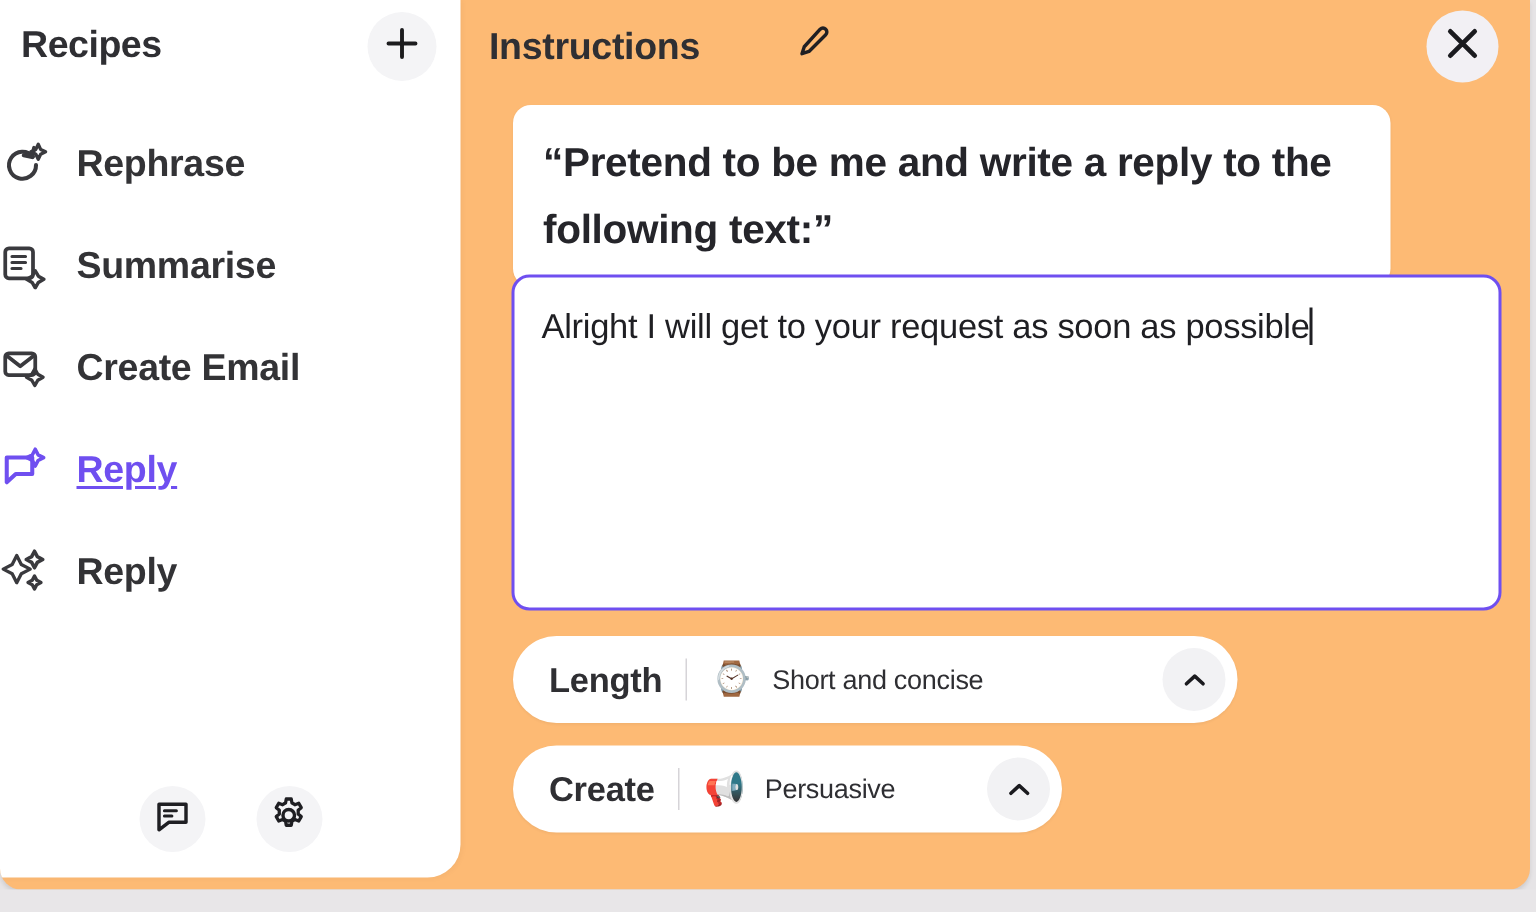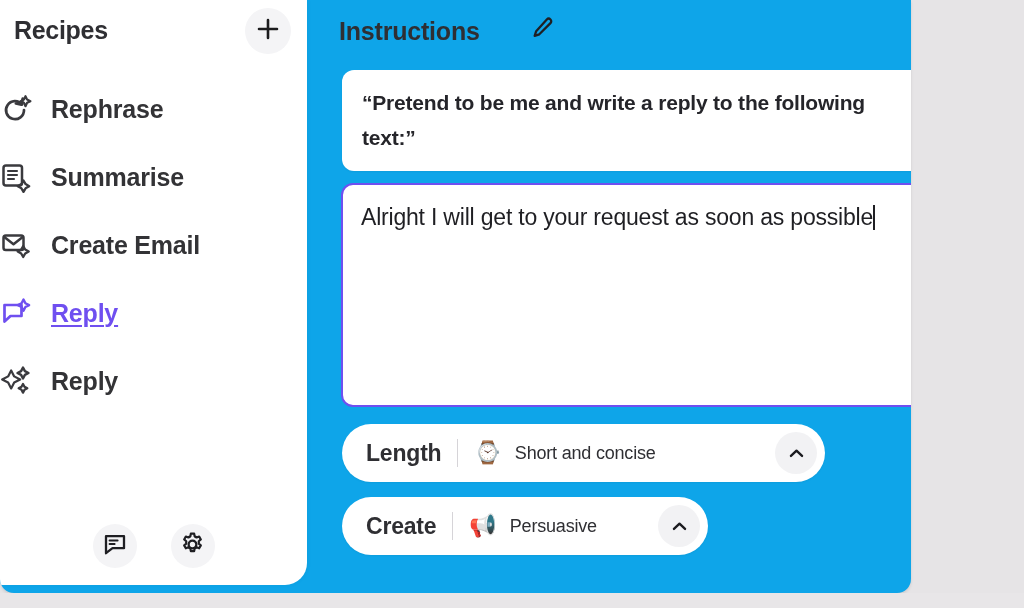--- a/index.html
+++ b/index.html
@@ -13,23 +13,23 @@
     background: #e6e4e6;
     font-family: "Liberation Sans", sans-serif;
     -webkit-font-smoothing: antialiased;
   }
 
   
   #window {
     position: absolute;
     left: 0;
     top: 0;
-    width: 911px;
+    width: 1020px;
     height: 593px;
-    background: #0ea5e9;
+    background: #fdba74;
     border-radius: 0 0 14px 14px;
     overflow: hidden;
     box-shadow: 0 2px 3px rgba(0,0,0,0.10);
   }
   #belowstrip {
     position: absolute;
     left: 0;
     top: 593px;
     width: 1024px;
     height: 15px;
@@ -134,21 +134,21 @@
   
   #panel {
     position: absolute;
     left: 307px;
     top: 0;
     width: 717px;
     height: 593px;
   }
   .panel-title {
     position: absolute;
-    left: 32px;
+    left: 19px;
     top: 17px;
     font-size: 25px;
     font-weight: bold;
     color: #2f2f33;
     letter-spacing: -0.2px;
   }
   .edit-btn {
     position: absolute;
     left: 215px;
     top: 10px;
@@ -180,21 +180,21 @@
     top: 70px;
     width: 585px;
     min-height: 96px;
     background: #ffffff;
     border-radius: 12px;
     box-sizing: border-box;
     padding: 16px 20px 16px 20px;
     box-shadow: 0 1px 2px rgba(0,0,0,0.05);
   }
   .quote-text {
-    font-size: 21px;
+    font-size: 27px;
     font-weight: bold;
     color: #25252a;
     line-height: 1.65;
     letter-spacing: -0.2px;
   }
   #textarea-box {
     position: absolute;
     left: 34px;
     top: 183px;
     width: 660px;

